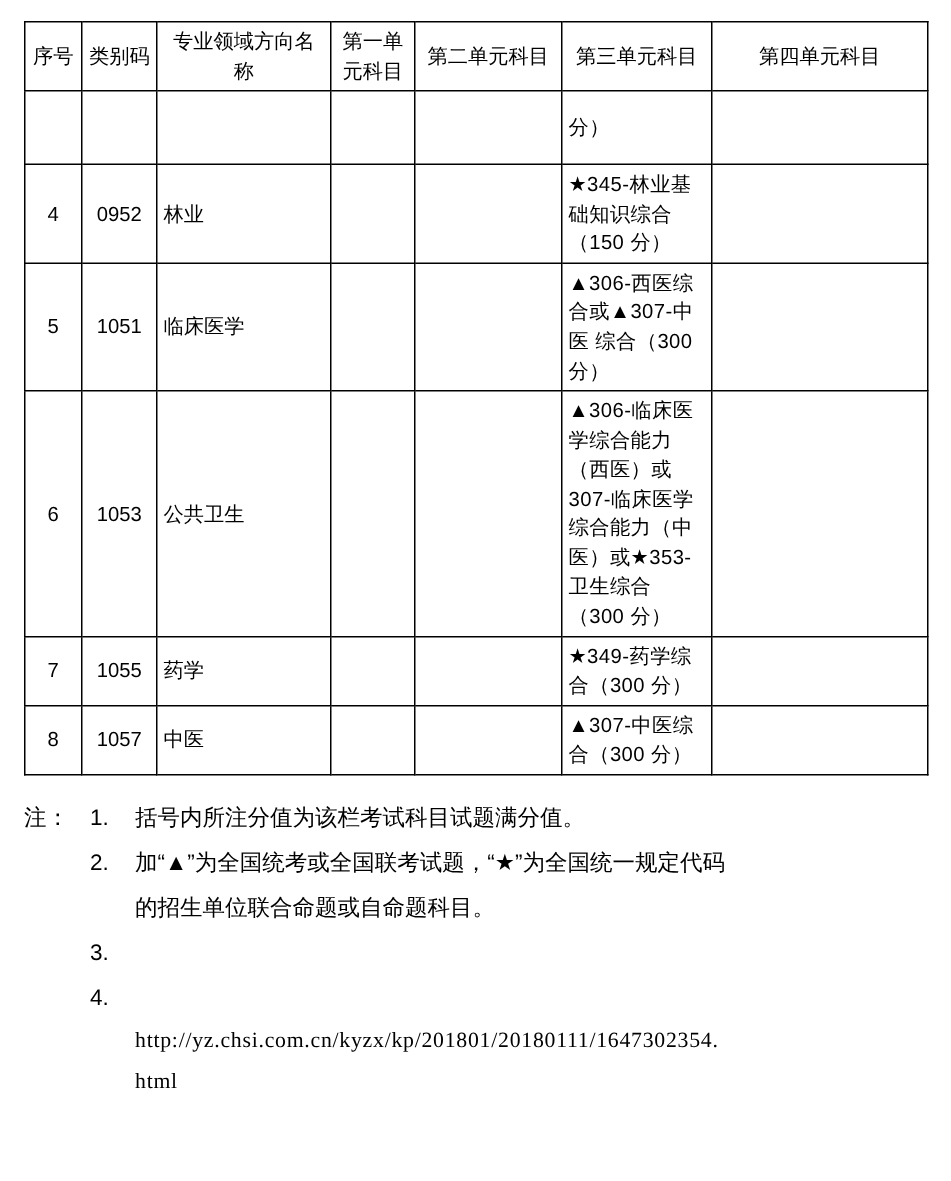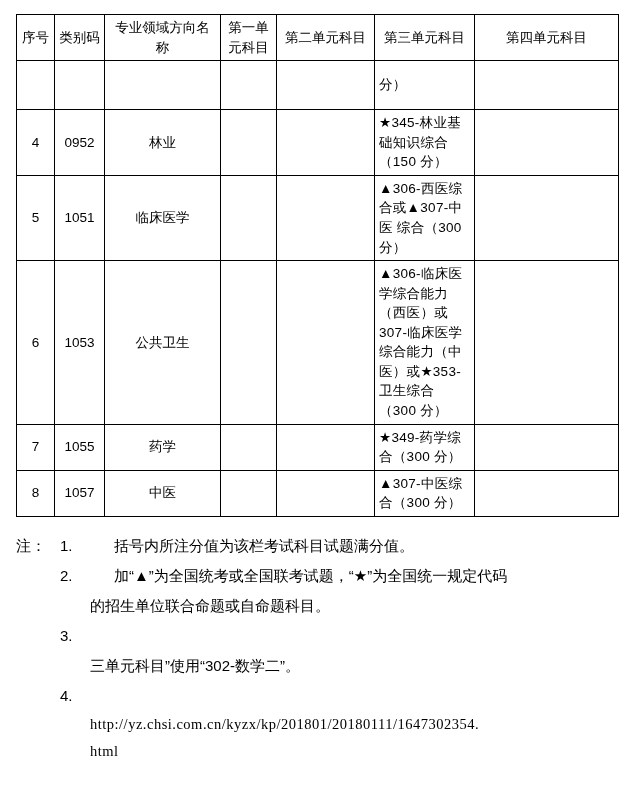--- a/index.html
+++ b/index.html
@@ -44,21 +44,20 @@
   col.c2 { width: 116px; }
   col.c3 { width: 56px; }
   col.c4 { width: 98px; }
   col.c5 { width: 100px; }
   col.c6 { width: 144px; }
 
   td.idx, td.code {
     text-align: center;
   }
   td.name {
-    text-align: center;
   }
   td.unit {
     text-align: left;
     vertical-align: top;
     letter-spacing: 0.3px;
   }
   td.blank {
     text-align: left;
   }
   tr.r-top td {
@@ -81,21 +80,20 @@
     white-space: nowrap;
   }
   .note-num {
     width: 30px;
     flex: 0 0 30px;
     text-align: left;
     white-space: nowrap;
   }
   .note-body {
     flex: 1 1 auto;
-    margin-left: 24px;
   }
   .note-indent {
     padding-left: 74px;
   }
   .url {
     font-family: Liberation Serif, serif;
     font-size: 14.5px;
     letter-spacing: 0.5px;
     line-height: 1.9;
   }
@@ -196,21 +194,20 @@
       <span class="note-label"></span>
       <span class="note-num">2.</span>
       <span class="note-body">加“▲”为全国统考或全国联考试题，“★”为全国统一规定代码</span>
     </div>
     <div class="note-indent">的招生单位联合命题或自命题科目。</div>
 
     <div class="note-row">
       <span class="note-label"></span>
       <span class="note-num">3.</span>
     </div>
-    <div class="note-indent">三单元科目”使用“302-数学二”。</div>
 
     <div class="note-row">
       <span class="note-label"></span>
       <span class="note-num">4.</span>
     </div>
 
     <div class="note-indent url">http://yz.chsi.com.cn/kyzx/kp/201801/20180111/1647302354.</div>
     <div class="note-indent url">html</div>
 
   </div>

